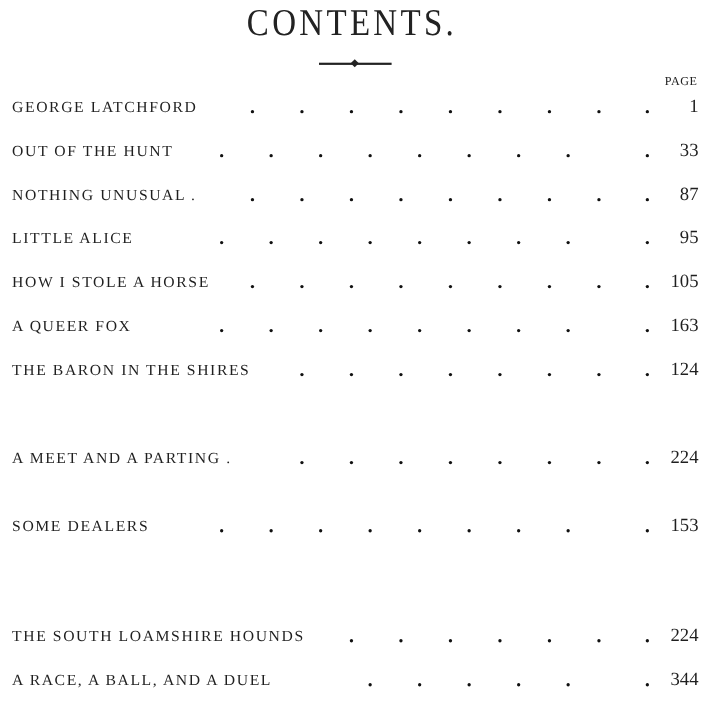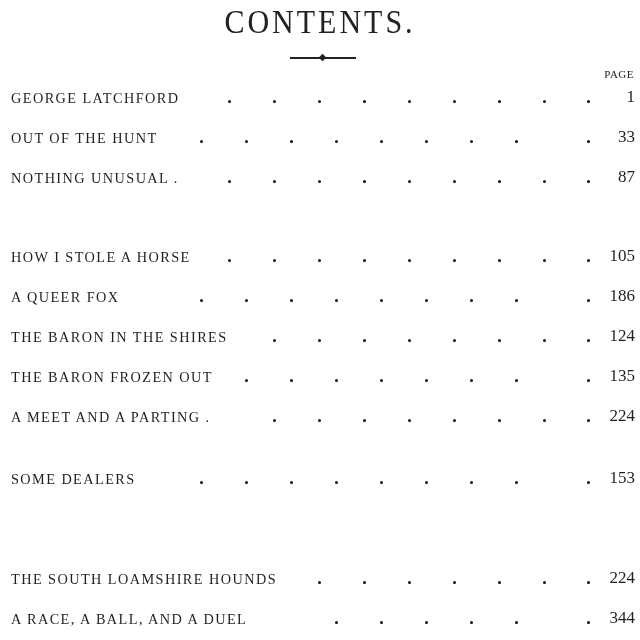--- a/index.html
+++ b/index.html
@@ -136,36 +136,49 @@
   <span class="dot" style="left: 228px;"></span>
       <span class="dot" style="left: 273px;"></span>
       <span class="dot" style="left: 318px;"></span>
       <span class="dot" style="left: 363px;"></span>
       <span class="dot" style="left: 408px;"></span>
       <span class="dot" style="left: 453px;"></span>
       <span class="dot" style="left: 498px;"></span>
       <span class="dot" style="left: 543px;"></span>
       <span class="dot" style="left: 587px;"></span>
     </div>
+  <div class="row" style="top:210px">
+    <span class="entry-title">LITTLE ALICE</span>
+    <span class="entry-page">95</span>
+  <span class="dot" style="left: 200px;"></span>
+      <span class="dot" style="left: 245px;"></span>
+      <span class="dot" style="left: 290px;"></span>
+      <span class="dot" style="left: 335px;"></span>
+      <span class="dot" style="left: 380px;"></span>
+      <span class="dot" style="left: 425px;"></span>
+      <span class="dot" style="left: 470px;"></span>
+      <span class="dot" style="left: 515px;"></span>
+      <span class="dot" style="left: 587px;"></span>
+    </div>
   <div class="row" style="top:250px">
     <span class="entry-title">HOW I STOLE A HORSE</span>
     <span class="entry-page">105</span>
   <span class="dot" style="left: 228px;"></span>
       <span class="dot" style="left: 273px;"></span>
       <span class="dot" style="left: 318px;"></span>
       <span class="dot" style="left: 363px;"></span>
       <span class="dot" style="left: 408px;"></span>
       <span class="dot" style="left: 453px;"></span>
       <span class="dot" style="left: 498px;"></span>
       <span class="dot" style="left: 543px;"></span>
       <span class="dot" style="left: 587px;"></span>
     </div>
   <div class="row" style="top:290px">
     <span class="entry-title">A QUEER FOX</span>
-    <span class="entry-page">186</span>
+    <span class="entry-page">163</span>
   <span class="dot" style="left: 200px;"></span>
       <span class="dot" style="left: 245px;"></span>
       <span class="dot" style="left: 290px;"></span>
       <span class="dot" style="left: 335px;"></span>
       <span class="dot" style="left: 380px;"></span>
       <span class="dot" style="left: 425px;"></span>
       <span class="dot" style="left: 470px;"></span>
       <span class="dot" style="left: 515px;"></span>
       <span class="dot" style="left: 587px;"></span>
     </div>
@@ -174,32 +187,20 @@
     <span class="entry-page">124</span>
   <span class="dot" style="left: 273px;"></span>
       <span class="dot" style="left: 318px;"></span>
       <span class="dot" style="left: 363px;"></span>
       <span class="dot" style="left: 408px;"></span>
       <span class="dot" style="left: 453px;"></span>
       <span class="dot" style="left: 498px;"></span>
       <span class="dot" style="left: 543px;"></span>
       <span class="dot" style="left: 587px;"></span>
     </div>
-  <div class="row" style="top:370px">
-    <span class="entry-title">THE BARON FROZEN OUT</span>
-    <span class="entry-page">135</span>
-  <span class="dot" style="left: 245px;"></span>
-      <span class="dot" style="left: 290px;"></span>
-      <span class="dot" style="left: 335px;"></span>
-      <span class="dot" style="left: 380px;"></span>
-      <span class="dot" style="left: 425px;"></span>
-      <span class="dot" style="left: 470px;"></span>
-      <span class="dot" style="left: 515px;"></span>
-      <span class="dot" style="left: 587px;"></span>
-    </div>
   <div class="row" style="top:410px">
     <span class="entry-title">A MEET AND A PARTING .</span>
     <span class="entry-page">224</span>
   <span class="dot" style="left: 273px;"></span>
       <span class="dot" style="left: 318px;"></span>
       <span class="dot" style="left: 363px;"></span>
       <span class="dot" style="left: 408px;"></span>
       <span class="dot" style="left: 453px;"></span>
       <span class="dot" style="left: 498px;"></span>
       <span class="dot" style="left: 543px;"></span>

